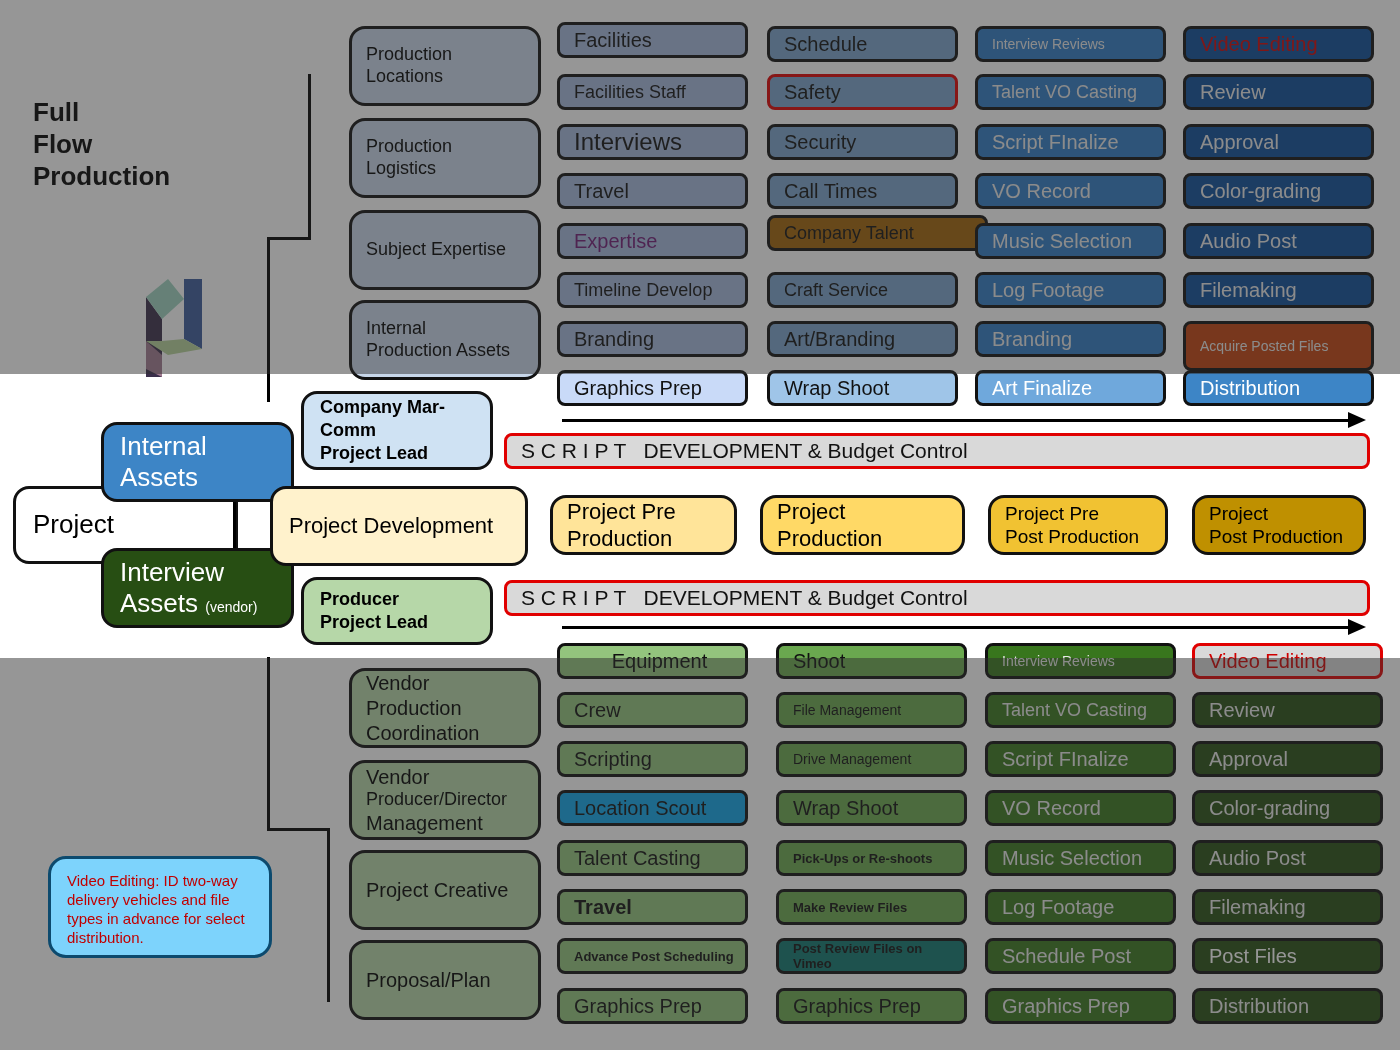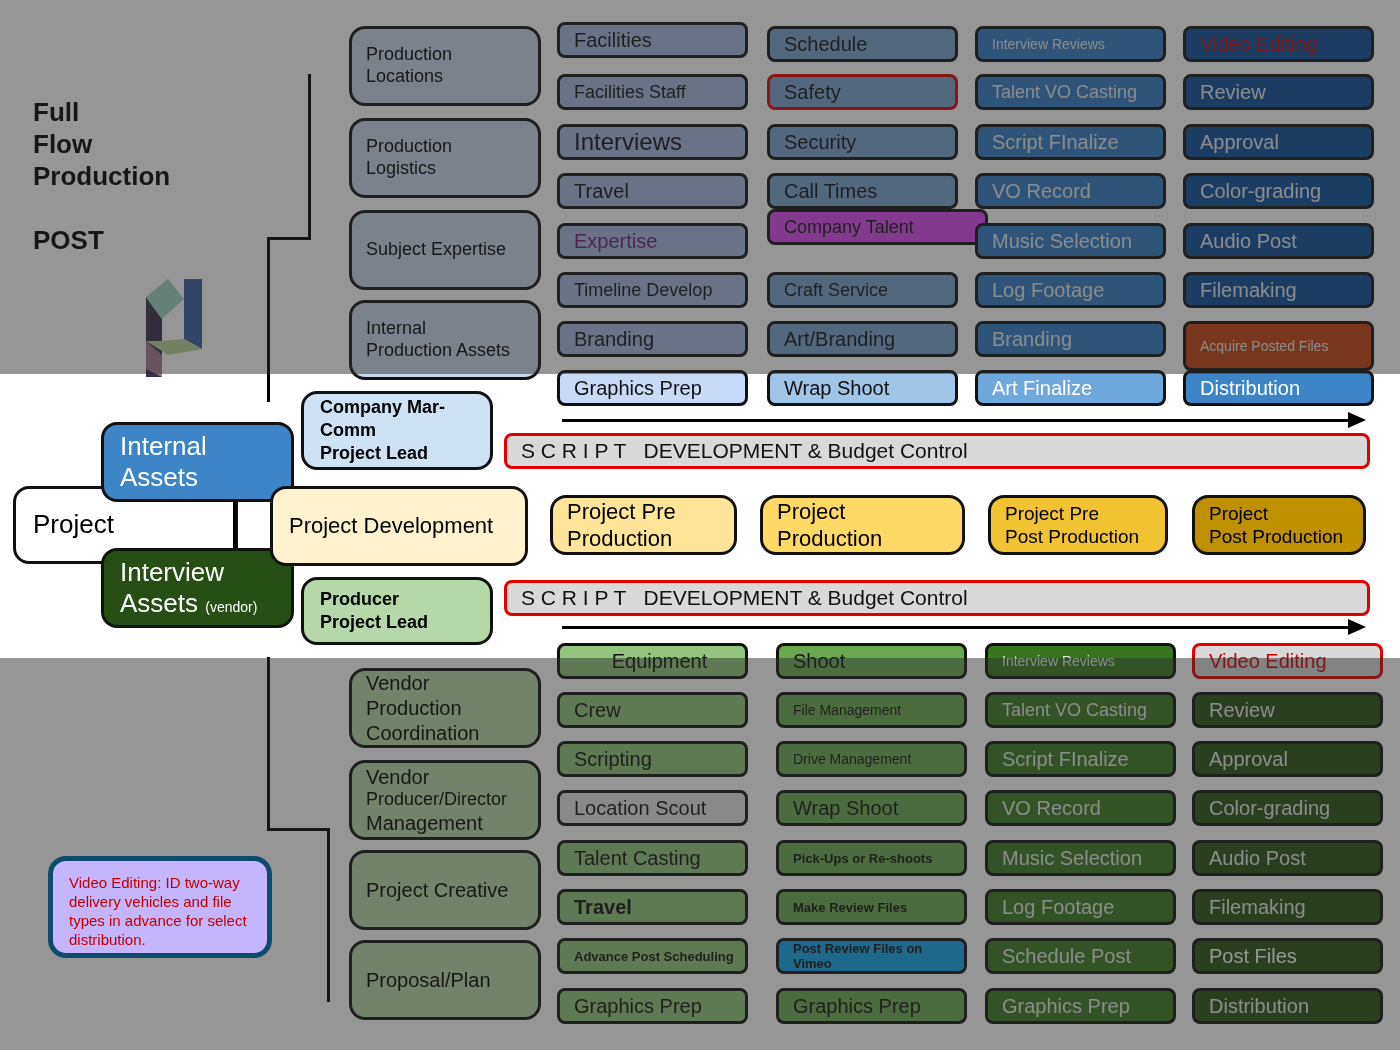--- a/index.html
+++ b/index.html
@@ -34,34 +34,33 @@
   .arrow::after { content: ""; position: absolute; right: -16px; top: -7px; border-left: 18px solid #000; border-top: 8px solid transparent; border-bottom: 8px solid transparent; }
 
   .script-bar {
     position: absolute; left: 504px; width: 866px; height: 36px;
     background: #d9d9d9; border: 3px solid #e00000; border-radius: 8px;
     display: flex; align-items: center; padding-left: 14px;
     font-size: 21px; color: #111; white-space: pre;
   }
   .note {
     position: absolute; left: 48px; top: 856px; width: 224px; height: 102px;
-    border: 5px solid #0c4a6e; border-radius: 18px; background: #c4b5fd;
+    border: 3px solid #0c4a6e; border-radius: 18px; background: #7dd3fc;
     color: #c00000; font-size: 15px; line-height: 19px; padding: 12px 16px;
     z-index: 3;
   }
 </style>
 </head>
 <body>
 
 <div class="title">
   <div>Full</div>
   <div>Flow</div>
   <div>Production</div>
   <div style="height:32px"></div>
-  <div>POST</div>
 </div>
 <svg style="position:absolute;left:146px;top:279px;" width="56" height="98" viewBox="0 0 56 98">
   <polygon points="0,18 0,98 16,98 16,40" fill="#3a2e4a"></polygon>
   <polygon points="0,18 16,40 38,20 22,0" fill="#9ed3c0"></polygon>
   <polygon points="38,0 56,0 56,70 38,60 38,20" fill="#3a5a9a"></polygon>
   <polygon points="0,62 22,76 56,70 38,60 16,62" fill="#b7d39b"></polygon>
   <polygon points="0,62 16,76 16,98 0,90" fill="#a07a90"></polygon>
 </svg>
 
 <div class="line" style="left:308px;top:74px;width:3px;height:166px;"></div>
@@ -123,21 +122,21 @@
     </div>
     <div class="box red" style="left: 767px; top: 74px; width: 191px; height: 36px; background: rgb(122, 163, 204); color: rgb(17, 17, 17); font-size: 20px;">
       <span>Safety</span>
     </div>
     <div class="box" style="left: 767px; top: 124px; width: 191px; height: 36px; background: rgb(122, 163, 204); color: rgb(17, 17, 17); font-size: 20px;">
       <span>Security</span>
     </div>
     <div class="box" style="left: 767px; top: 173px; width: 191px; height: 36px; background: rgb(122, 163, 204); color: rgb(17, 17, 17); font-size: 20px;">
       <span>Call Times</span>
     </div>
-    <div class="box" style="left: 767px; top: 209px; width: 221px; height: 36px; background: #d946ef; color: rgb(17, 17, 17); font-size: 18px;">
+    <div class="box" style="left: 767px; top: 215px; width: 221px; height: 36px; background: #a16207; color: rgb(17, 17, 17); font-size: 18px;">
       <span>Company Talent</span>
     </div>
     <div class="box" style="left: 767px; top: 272px; width: 191px; height: 36px; background: rgb(122, 163, 204); color: rgb(17, 17, 17); font-size: 18px;">
       <span>Craft Service</span>
     </div>
     <div class="box" style="left: 767px; top: 321px; width: 191px; height: 36px; background: rgb(122, 163, 204); color: rgb(17, 17, 17); font-size: 20px;">
       <span>Art/Branding</span>
     </div>
     <div class="box" style="left: 767px; top: 370px; width: 191px; height: 36px; background: rgb(159, 197, 232); color: rgb(17, 17, 17); font-size: 20px;">
       <span>Wrap Shoot</span>
@@ -216,21 +215,21 @@
 <div id="external-grid">
     <div class="box" style="left: 557px; top: 643px; width: 191px; height: 36px; background: rgb(147, 196, 125); color: rgb(17, 17, 17); font-size: 20px; justify-content: center;">
       <span>Equipment</span>
     </div>
     <div class="box" style="left: 557px; top: 692px; width: 191px; height: 36px; background: rgb(147, 196, 125); color: rgb(17, 17, 17); font-size: 20px;">
       <span>Crew</span>
     </div>
     <div class="box" style="left: 557px; top: 741px; width: 191px; height: 36px; background: rgb(147, 196, 125); color: rgb(17, 17, 17); font-size: 20px;">
       <span>Scripting</span>
     </div>
-    <div class="box" style="left: 557px; top: 790px; width: 191px; height: 36px; background: #e5e5e5; color: rgb(17, 17, 17); font-size: 20px;">
+    <div class="box" style="left: 557px; top: 790px; width: 191px; height: 36px; background: #0ea5e9; color: rgb(17, 17, 17); font-size: 20px;">
       <span>Location Scout</span>
     </div>
     <div class="box" style="left: 557px; top: 840px; width: 191px; height: 36px; background: rgb(147, 196, 125); color: rgb(17, 17, 17); font-size: 20px;">
       <span>Talent Casting</span>
     </div>
     <div class="box" style="left: 557px; top: 889px; width: 191px; height: 36px; background: rgb(147, 196, 125); color: rgb(17, 17, 17); font-weight: bold; font-size: 20px;">
       <span>Travel</span>
     </div>
     <div class="box" style="left: 557px; top: 938px; width: 191px; height: 36px; background: rgb(147, 196, 125); color: rgb(17, 17, 17); font-weight: bold; white-space: normal; line-height: 15px; font-size: 13px;">
       <span>Advance Post Scheduling</span>
@@ -249,21 +248,21 @@
     </div>
     <div class="box" style="left: 776px; top: 790px; width: 191px; height: 36px; background: rgb(106, 168, 79); color: rgb(17, 17, 17); font-size: 20px;">
       <span>Wrap Shoot</span>
     </div>
     <div class="box" style="left: 776px; top: 840px; width: 191px; height: 36px; background: rgb(106, 168, 79); color: rgb(17, 17, 17); font-weight: bold; white-space: normal; line-height: 15px; font-size: 13px;">
       <span>Pick-Ups or Re-shoots</span>
     </div>
     <div class="box" style="left: 776px; top: 889px; width: 191px; height: 36px; background: rgb(106, 168, 79); color: rgb(17, 17, 17); font-weight: bold; white-space: normal; line-height: 15px; font-size: 13px;">
       <span>Make Review Files</span>
     </div>
-    <div class="box" style="left: 776px; top: 938px; width: 191px; height: 36px; background: #0ea5e9; color: rgb(17, 17, 17); font-weight: bold; white-space: normal; line-height: 15px; font-size: 13px; padding-left: 14px;">
+    <div class="box" style="left: 776px; top: 938px; width: 191px; height: 36px; background: #0f766e; color: rgb(17, 17, 17); font-weight: bold; white-space: normal; line-height: 15px; font-size: 13px; padding-left: 14px;">
       <span>Post Review Files on Vimeo</span>
     </div>
     <div class="box" style="left: 776px; top: 988px; width: 191px; height: 36px; background: rgb(106, 168, 79); color: rgb(17, 17, 17); font-size: 20px;">
       <span>Graphics Prep</span>
     </div>
     <div class="box" style="left: 985px; top: 643px; width: 191px; height: 36px; background: rgb(56, 118, 29); color: rgb(232, 232, 232); font-size: 14px;">
       <span>Interview Reviews</span>
     </div>
     <div class="box" style="left: 985px; top: 692px; width: 191px; height: 36px; background: rgb(56, 118, 29); color: rgb(232, 232, 232); font-size: 18px;">
       <span>Talent VO Casting</span>

